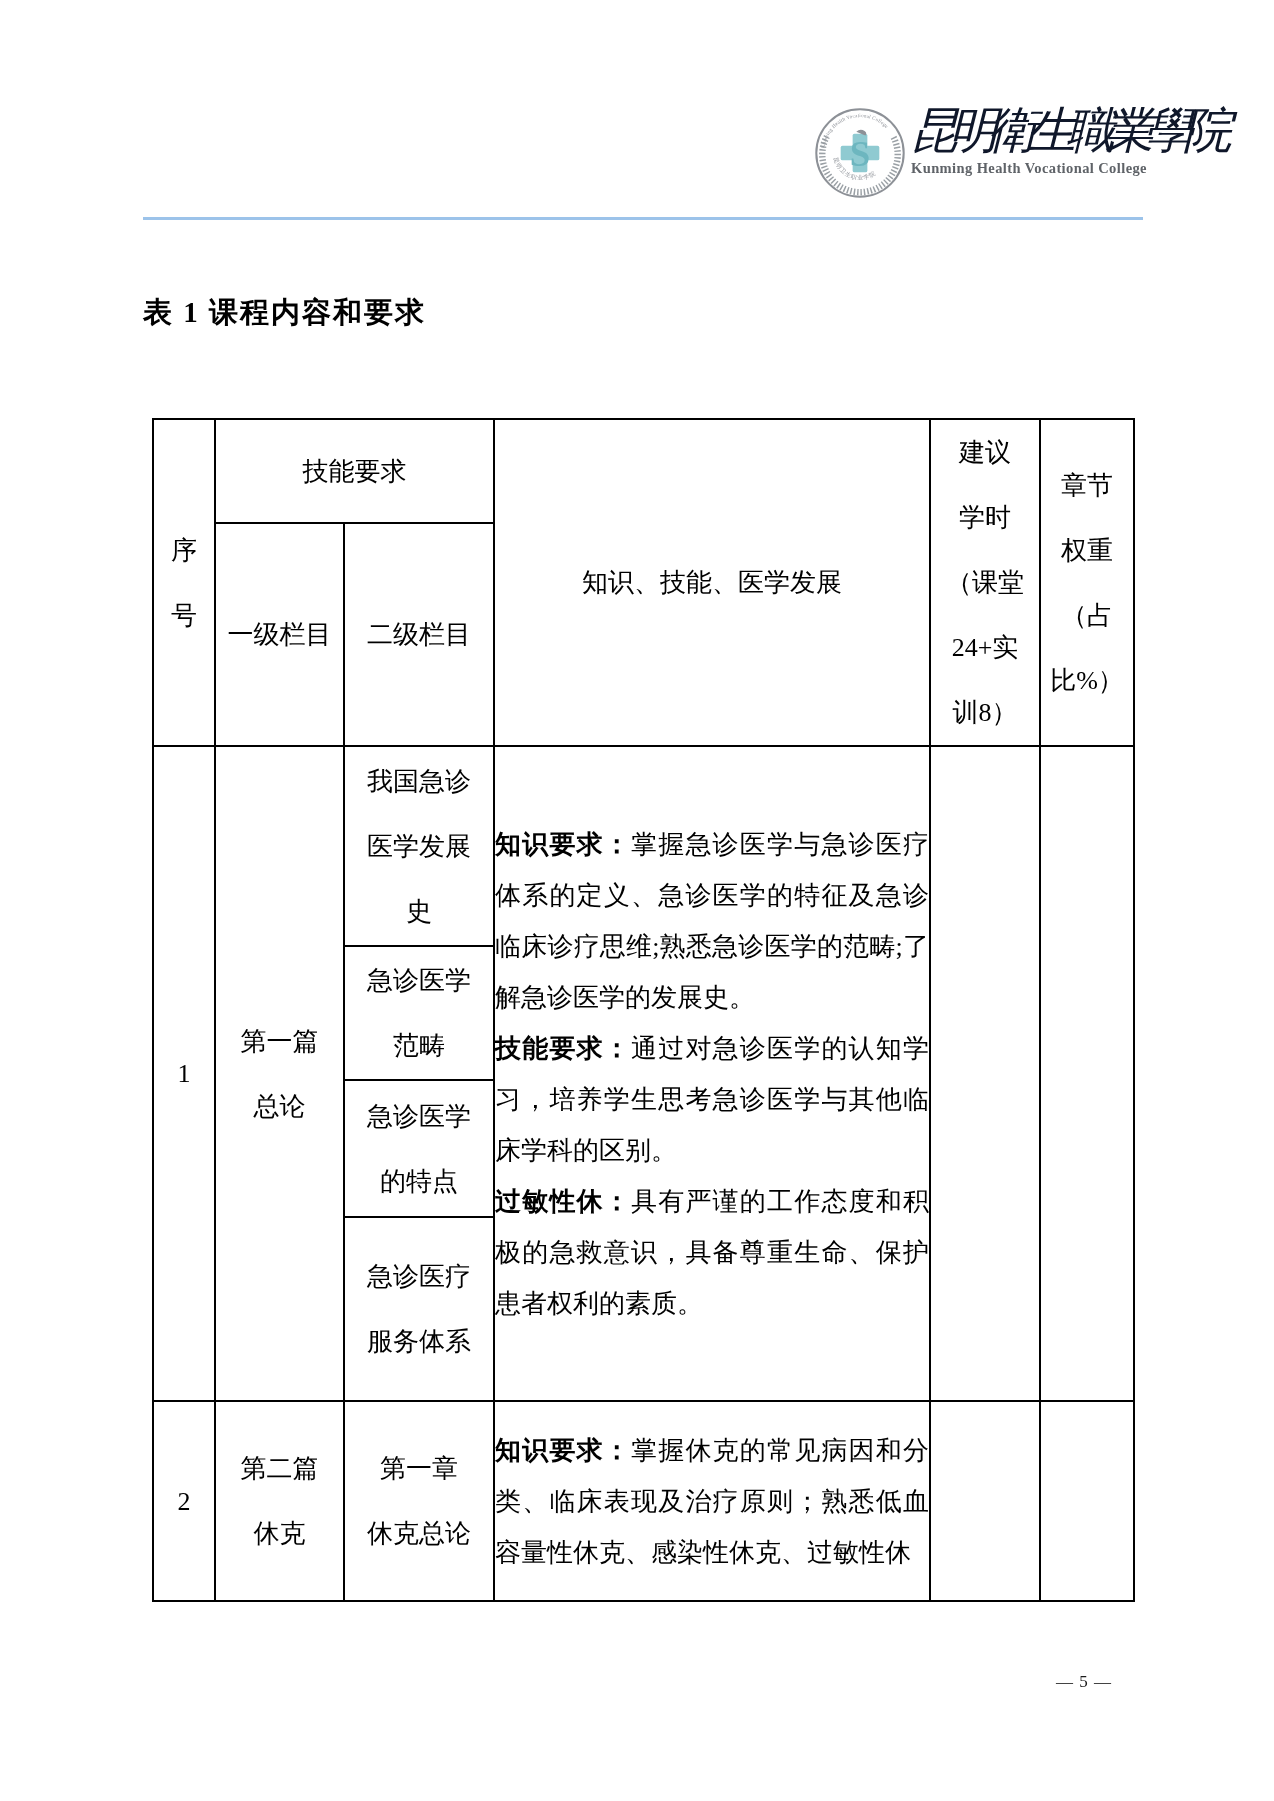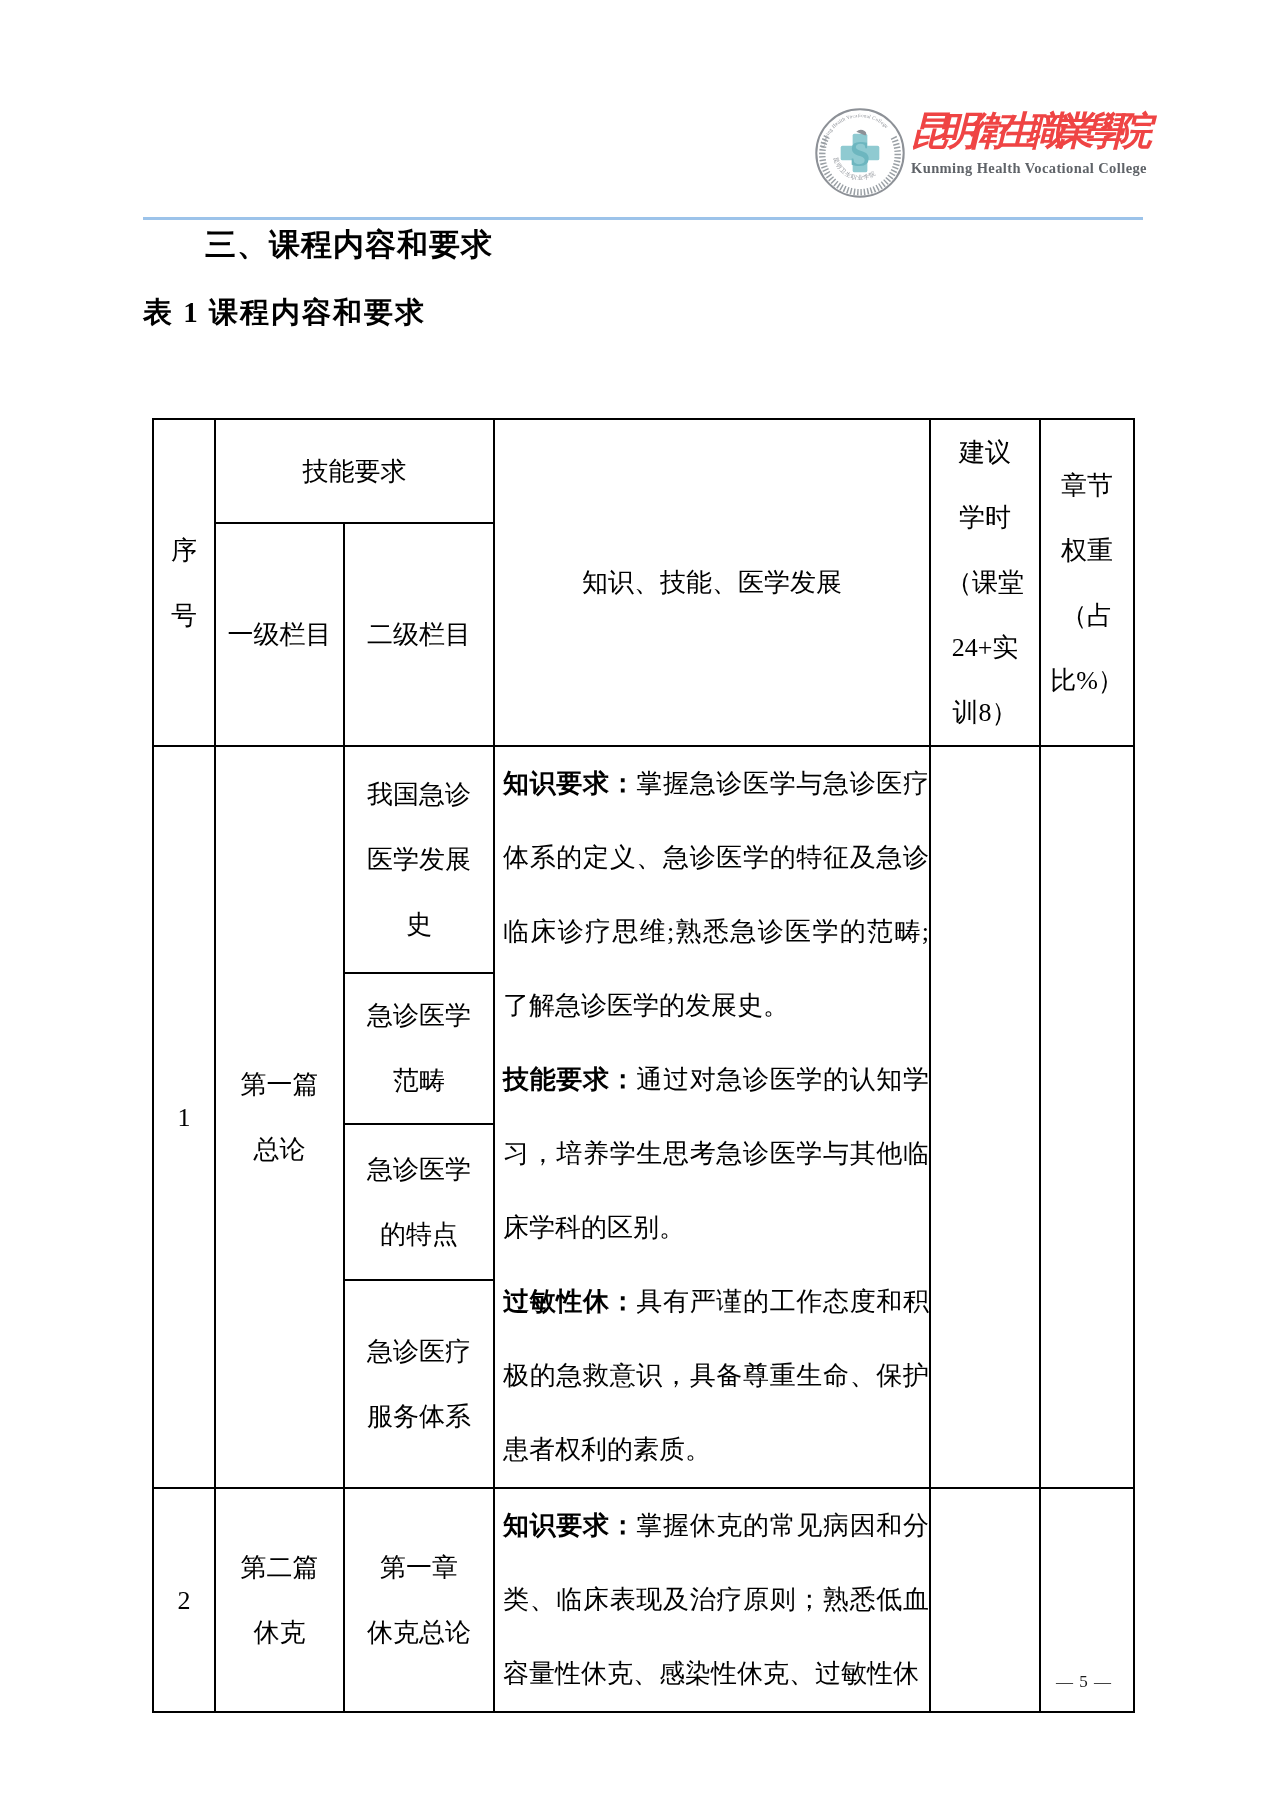--- a/index.html
+++ b/index.html
@@ -10,22 +10,22 @@
     margin:0 auto;
     overflow:hidden;
     font-family:"Liberation Serif","DejaVu Serif",serif;
     color:#000;
   }
   
   .logo-block{position:absolute;left:810px;top:103px;width:360px;height:100px;}
   .seal{position:absolute;left:4px;top:4px;width:92px;height:92px;}
   .cname{
     position:absolute;left:100px;top:2px;width:250px;height:52px;
-    font-size:39px;line-height:52px;letter-spacing:-10px;
-    color:#ef4444;font-weight:bold;font-style:italic;
+    font-size:49px;line-height:52px;letter-spacing:-10px;
+    color:#0f172a;font-weight:normal;font-style:italic;
     white-space:nowrap;
   }
   .cname-en{
     position:absolute;left:101px;top:57px;width:250px;
     font-size:14.5px;font-weight:bold;color:#5f6368;
     letter-spacing:0.4px;white-space:nowrap;
     font-family:"Liberation Serif","DejaVu Serif",serif;
   }
   .rule{
     position:absolute;left:143px;top:217px;width:1000px;height:3px;
@@ -57,21 +57,21 @@
     overflow:hidden;
   }
   .pre{white-space:pre-line;margin-left:41px;}
   td.hours-h{line-height:58px;font-size:26px;}
   td.seq-h{line-height:58px;}
   td.req-cell{
     text-align:left;padding:0 11px;
     font-size:25.5px;
   }
   td.req-cell p{
-    margin:0;text-align:justify;line-height:74px;padding-left:8px;
+    margin:0;text-align:justify;line-height:51px;
   }
   td.req-cell b{font-weight:700;}
   
   .page-num{
     position:absolute;right:162px;top:1672px;
     font-size:17px;letter-spacing:1px;color:#1a1a1a;
   }
 </style>
 </head>
 <body>
@@ -98,21 +98,20 @@
       </g>
       <text x="50" y="64" text-anchor="middle" font-size="40" font-weight="bold" fill="#6db6bf" font-family="Liberation Serif, DejaVu Serif, serif">S</text>
       <path d="M 46 27 q 4 -4 9 -1 q 3 2 1 5 l -3 -1 q -4 -2 -7 -3 z" fill="#8d9197"></path>
     </svg>
     <div class="cname">昆明衛生職業學院</div>
     <div class="cname-en">Kunming Health Vocational College</div>
   </div>
 
   <div class="rule"></div>
 
-  <div class="section-heading">三、课程内容和要求</div>
   <div class="table-title">表 1 课程内容和要求</div>
 
   <div class="tbl-wrap">
     <table class="course">
       <colgroup>
         <col style="width:62px">
           <col style="width:129px">
           <col style="width:150px">
         <col style="width:436px">
           <col style="width:110px">

